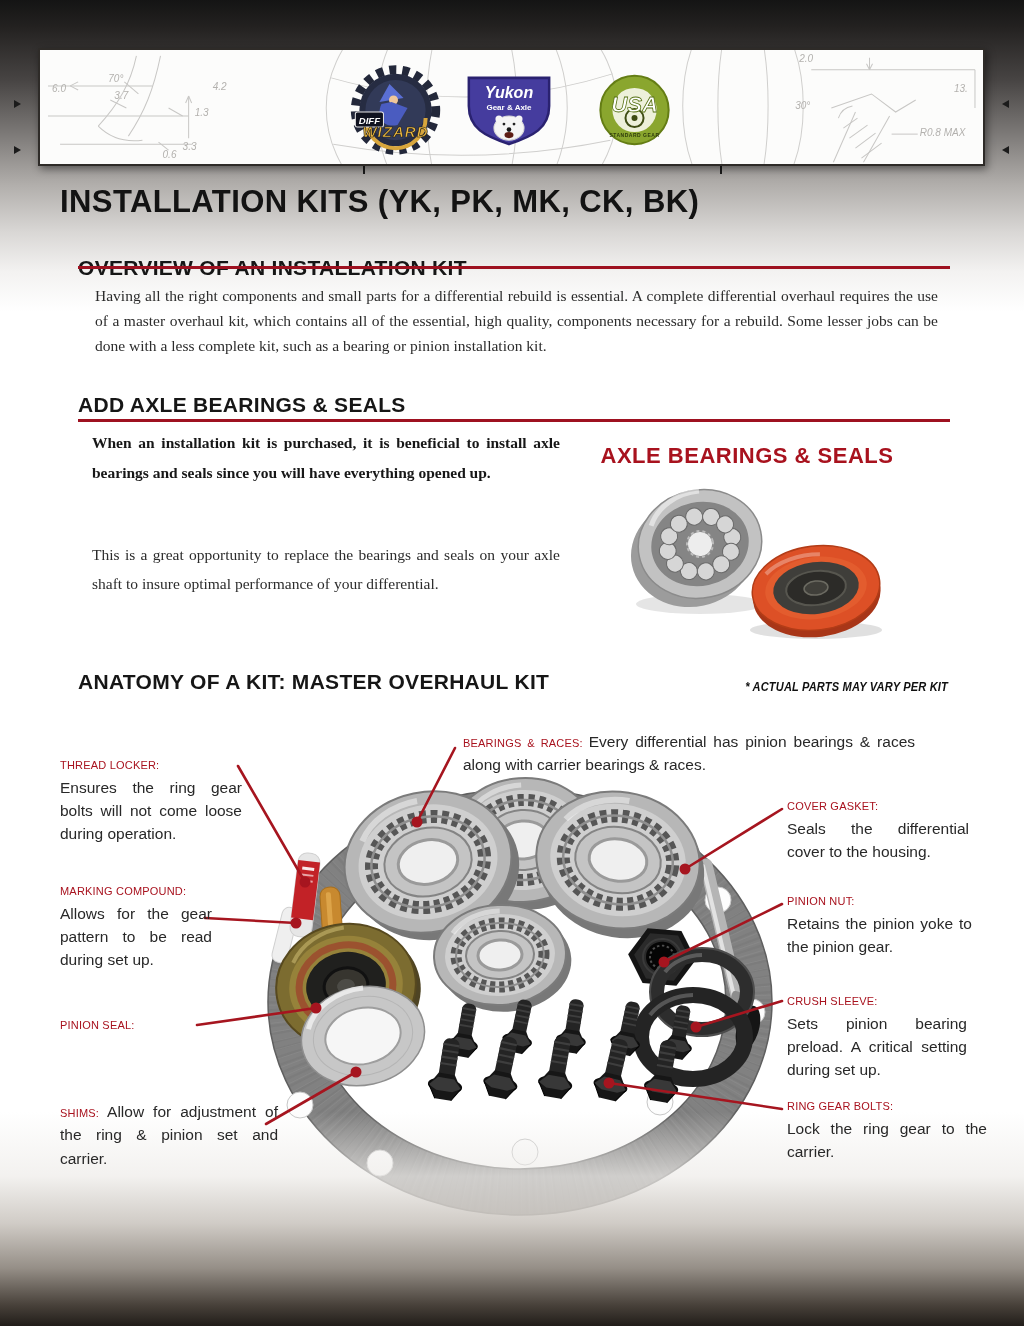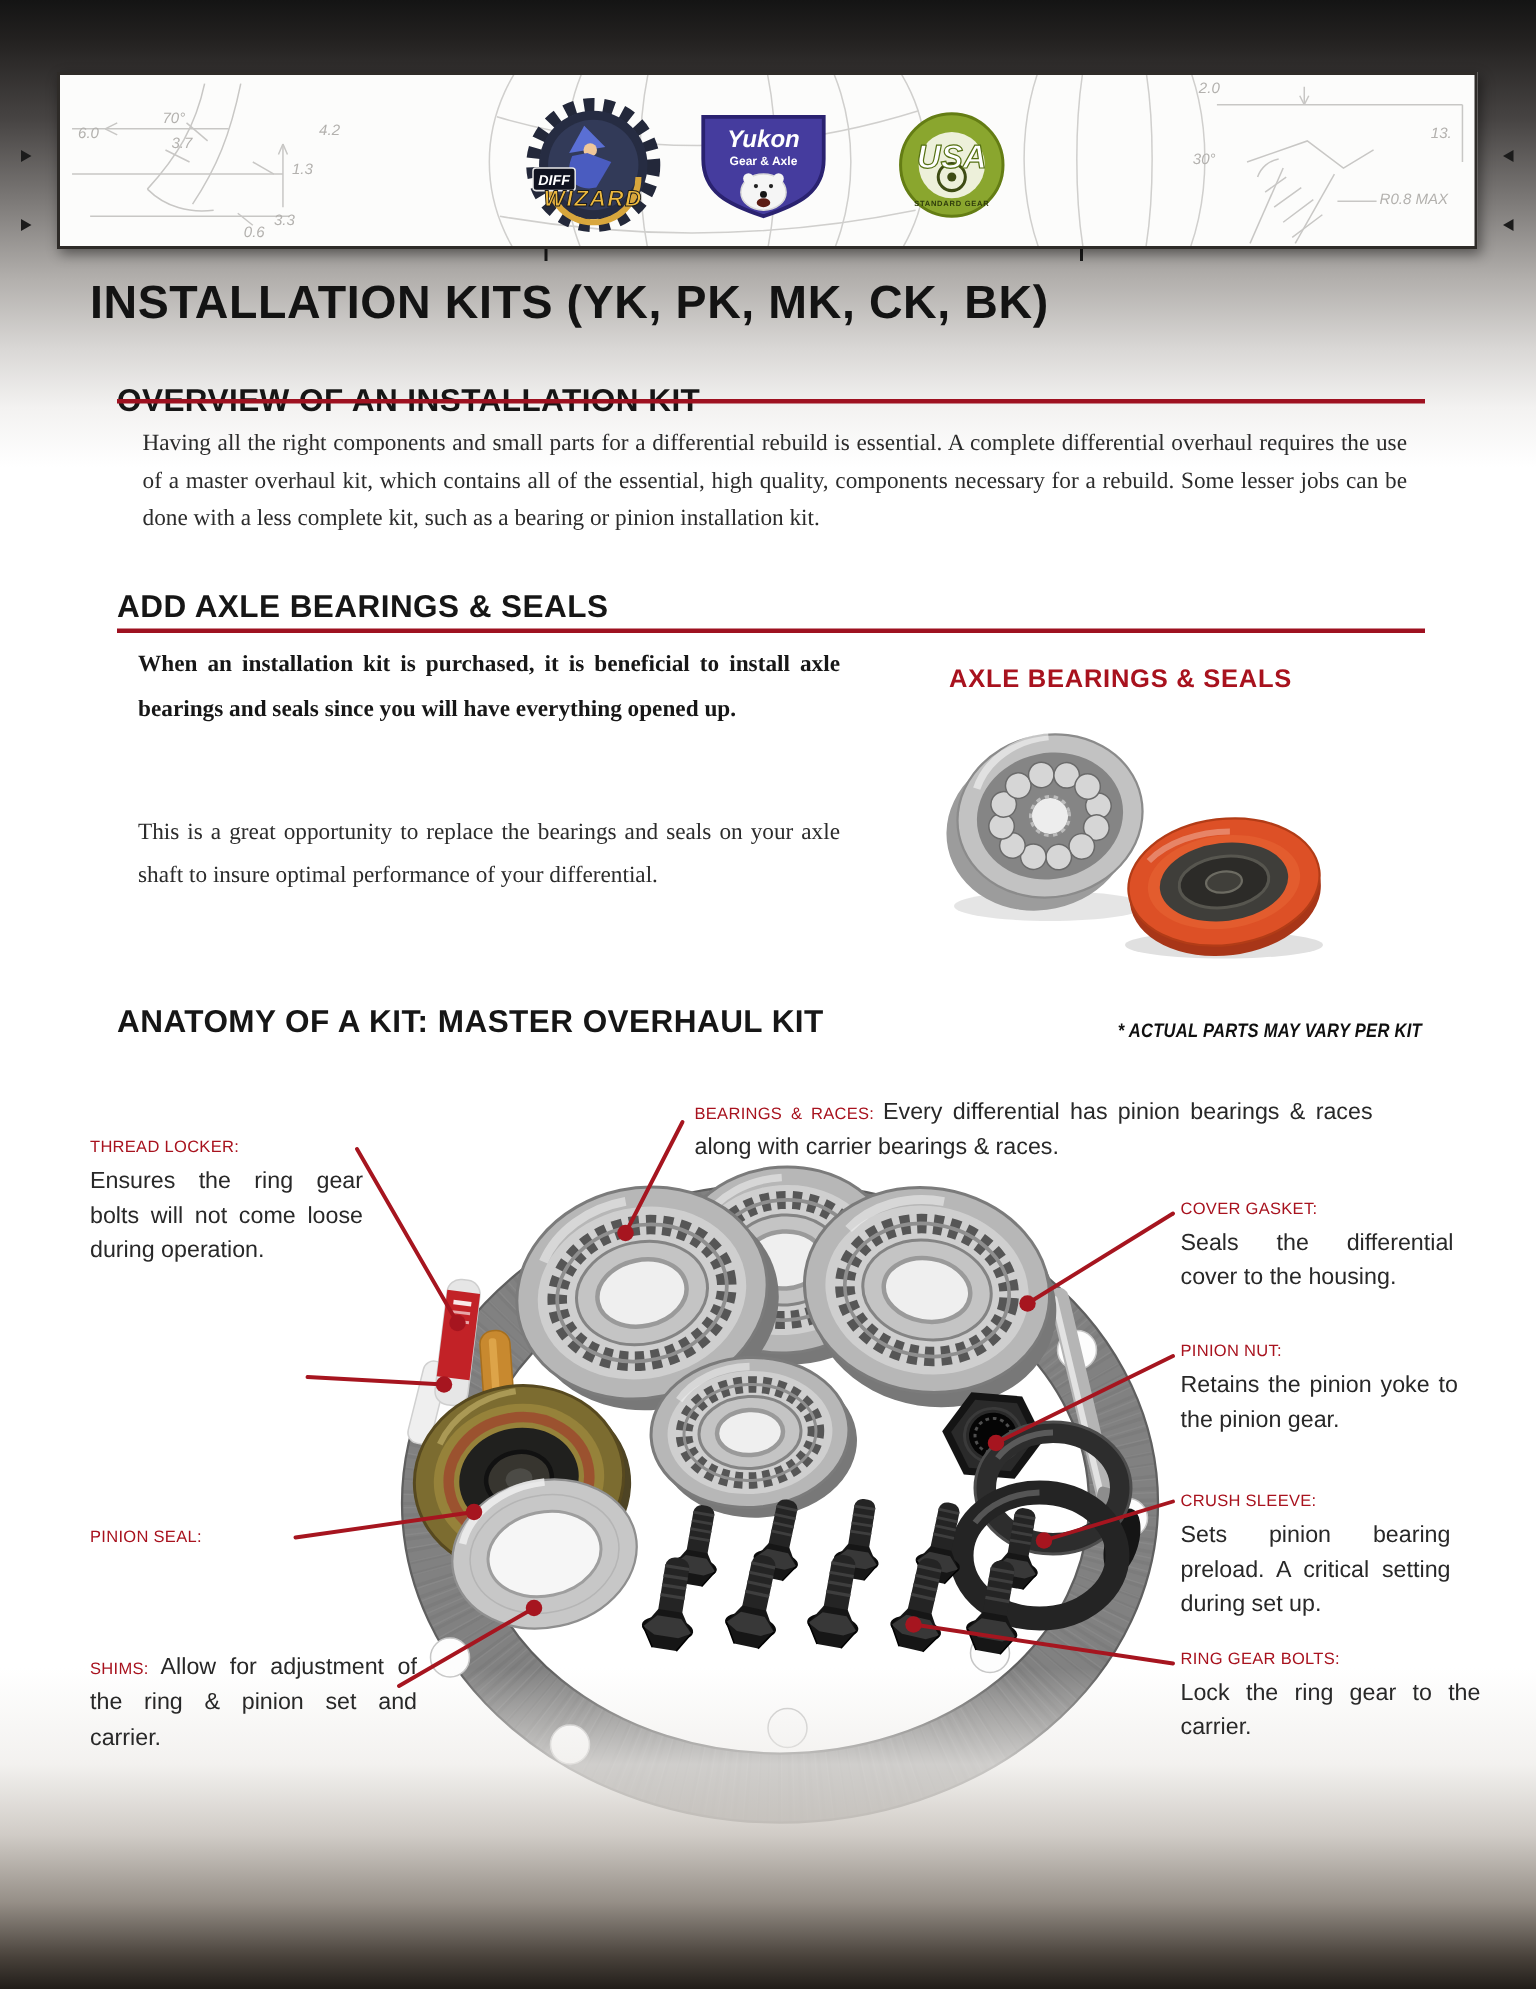--- a/index.html
+++ b/index.html
@@ -15,21 +15,21 @@
   .regmark-r{width:0;height:0;border-top:4px solid transparent;border-bottom:4px solid transparent;border-left:7px solid #1b1b1b;}
   .regmark-l{width:0;height:0;border-top:4px solid transparent;border-bottom:4px solid transparent;border-right:7px solid #1b1b1b;}
   .regtick{width:2px;height:8px;background:#1b1b1b;}
   
   .title{left:60px;top:184px;font-size:31px;font-weight:700;letter-spacing:.4px;color:#131313;white-space:nowrap;}
   .h2{font-size:21px;font-weight:700;color:#161616;letter-spacing:.3px;white-space:nowrap;}
   .rule{height:3px;background:#9e1120;}
   .body-text{font-size:15.5px;line-height:1.62;color:#2c2c2c;text-align:justify;font-family:Liberation Serif, serif;}
   .lead{font-weight:700;color:#171717;line-height:1.95;}
   .axle-body{line-height:1.9;}
-  .photo-label{font-size:17px;font-weight:700;color:#a8121e;letter-spacing:.5px;text-align:center;white-space:nowrap;}
+  .photo-label{font-size:22px;font-weight:700;color:#a8121e;letter-spacing:.5px;text-align:center;white-space:nowrap;}
   .note{font-size:13px;font-weight:700;font-style:italic;color:#101010;text-align:right;
         transform:scaleX(.85);transform-origin:right center;white-space:nowrap;letter-spacing:.2px;}
   
   .callout{z-index:7;}
   .co-label{display:block;font-weight:400;font-size:11px;line-height:1.32;color:#a8121e;letter-spacing:.2px;margin-bottom:3px;}
   .co-text{display:block;font-size:15.5px;line-height:1.5;color:#282828;text-align:justify;}
   .callout.inline{text-align:justify;}
   .callout.inline .co-label{display:inline;margin:0;}
   .callout.inline .co-label::after{content:" ";}
   .callout.inline .co-text{display:inline;}
@@ -370,20 +370,24 @@
     </svg>
 
     <div class="abs callout inline" style="left:463px;top:10px;width:452px;">
       <span class="co-label">BEARINGS &amp; RACES:</span><span class="co-text">Every differential has pinion bearings &amp; races along with carrier bearings &amp; races.</span>
     </div>
 
     <div class="abs callout" style="left:60px;top:38px;width:182px;">
       <span class="co-label">THREAD LOCKER:</span>
       <span class="co-text">Ensures the ring gear bolts will not come loose during operation.</span>
     </div>
+    <div class="abs callout" style="left:60px;top:164px;width:152px;">
+      <span class="co-label">MARKING COMPOUND:</span>
+      <span class="co-text">Allows for the gear pattern to be read during set up.</span>
+    </div>
     <div class="abs callout" style="left:60px;top:298px;width:188px;">
       <span class="co-label">PINION SEAL:</span>
     </div>
     <div class="abs callout inline" style="left:60px;top:380px;width:218px;">
       <span class="co-label">SHIMS:</span><span class="co-text">Allow for adjustment of the ring &amp; pinion set and carrier.</span>
     </div>
 
     <div class="abs callout" style="left:787px;top:79px;width:182px;">
       <span class="co-label">COVER GASKET:</span>
       <span class="co-text">Seals the differential cover to the housing.</span>

